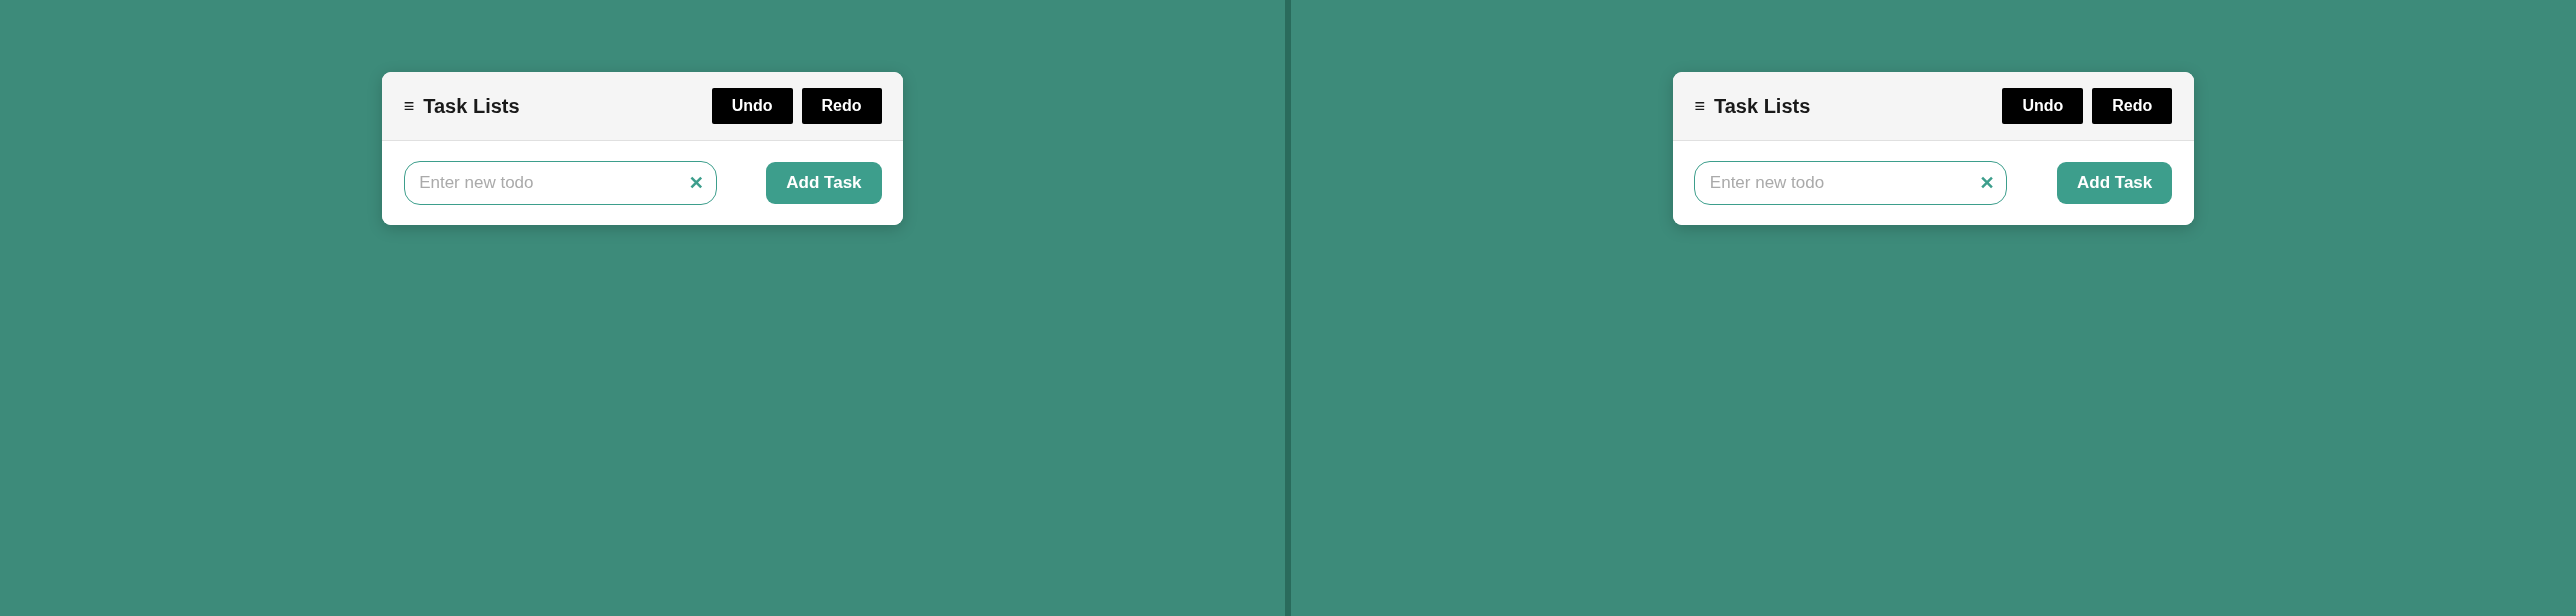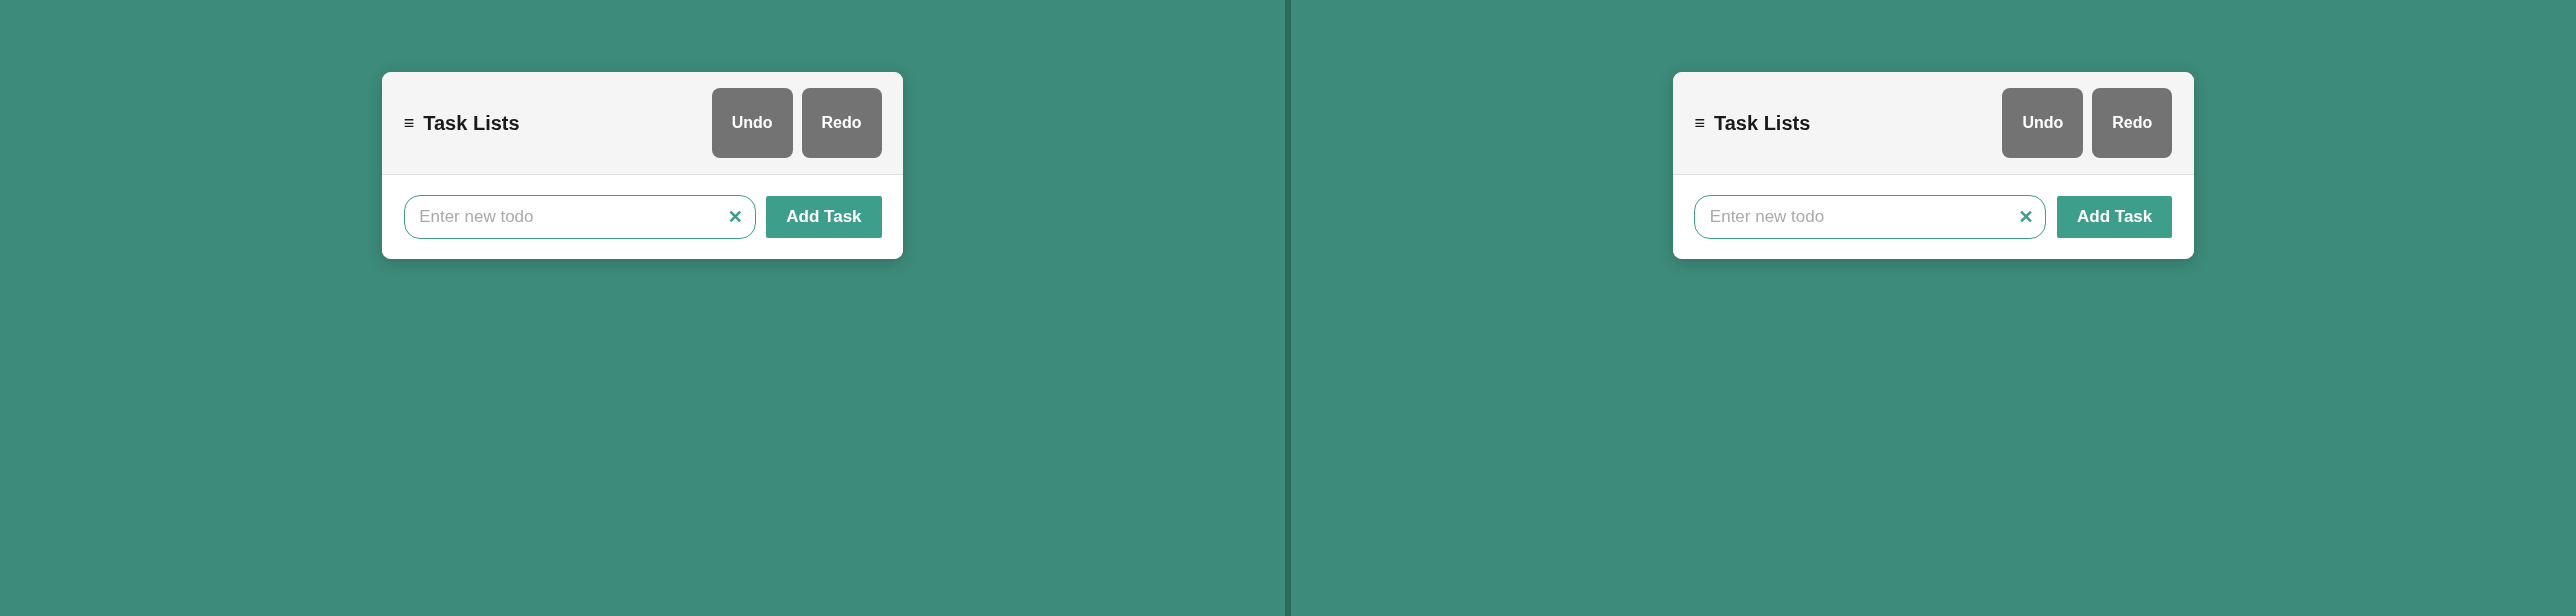--- a/index.html
+++ b/index.html
@@ -62,25 +62,25 @@
       font-size: 18px;
       color: #1a1a1a;
     }
 
     .header-buttons {
       display: flex;
       gap: 9px;
     }
 
     .btn-teal {
-      background: #737373;
+      background: #000000;
       color: #fff;
       border: none;
-      border-radius: 8px;
-      padding: 26px 20px;
+      border-radius: 2px;
+      padding: 9px 20px;
       font-size: 16px;
       font-weight: 600;
       cursor: pointer;
     }
 
     .card-body {
       background: #fff;
       padding: 20px 21.6px;
       display: flex;
       align-items: center;
@@ -123,26 +123,27 @@
 
     
     .has-cursor .todo-input {
       caret-color: #333;
     }
 
     .add-task-btn {
       background: #3d9e8c;
       color: #fff;
       border: none;
-      border-radius: 2px;
+      border-radius: 9px;
       padding: 10.8px 20px;
       font-size: 17px;
       font-weight: 600;
       cursor: pointer;
       white-space: nowrap;
+      margin-left: 39px;
     }
   </style>
 </head>
 <body>
 
 <div class="panel">
   <div class="card has-cursor">
     <div class="card-header">
       <div class="card-title">
         <span class="list-icon">≡</span>

